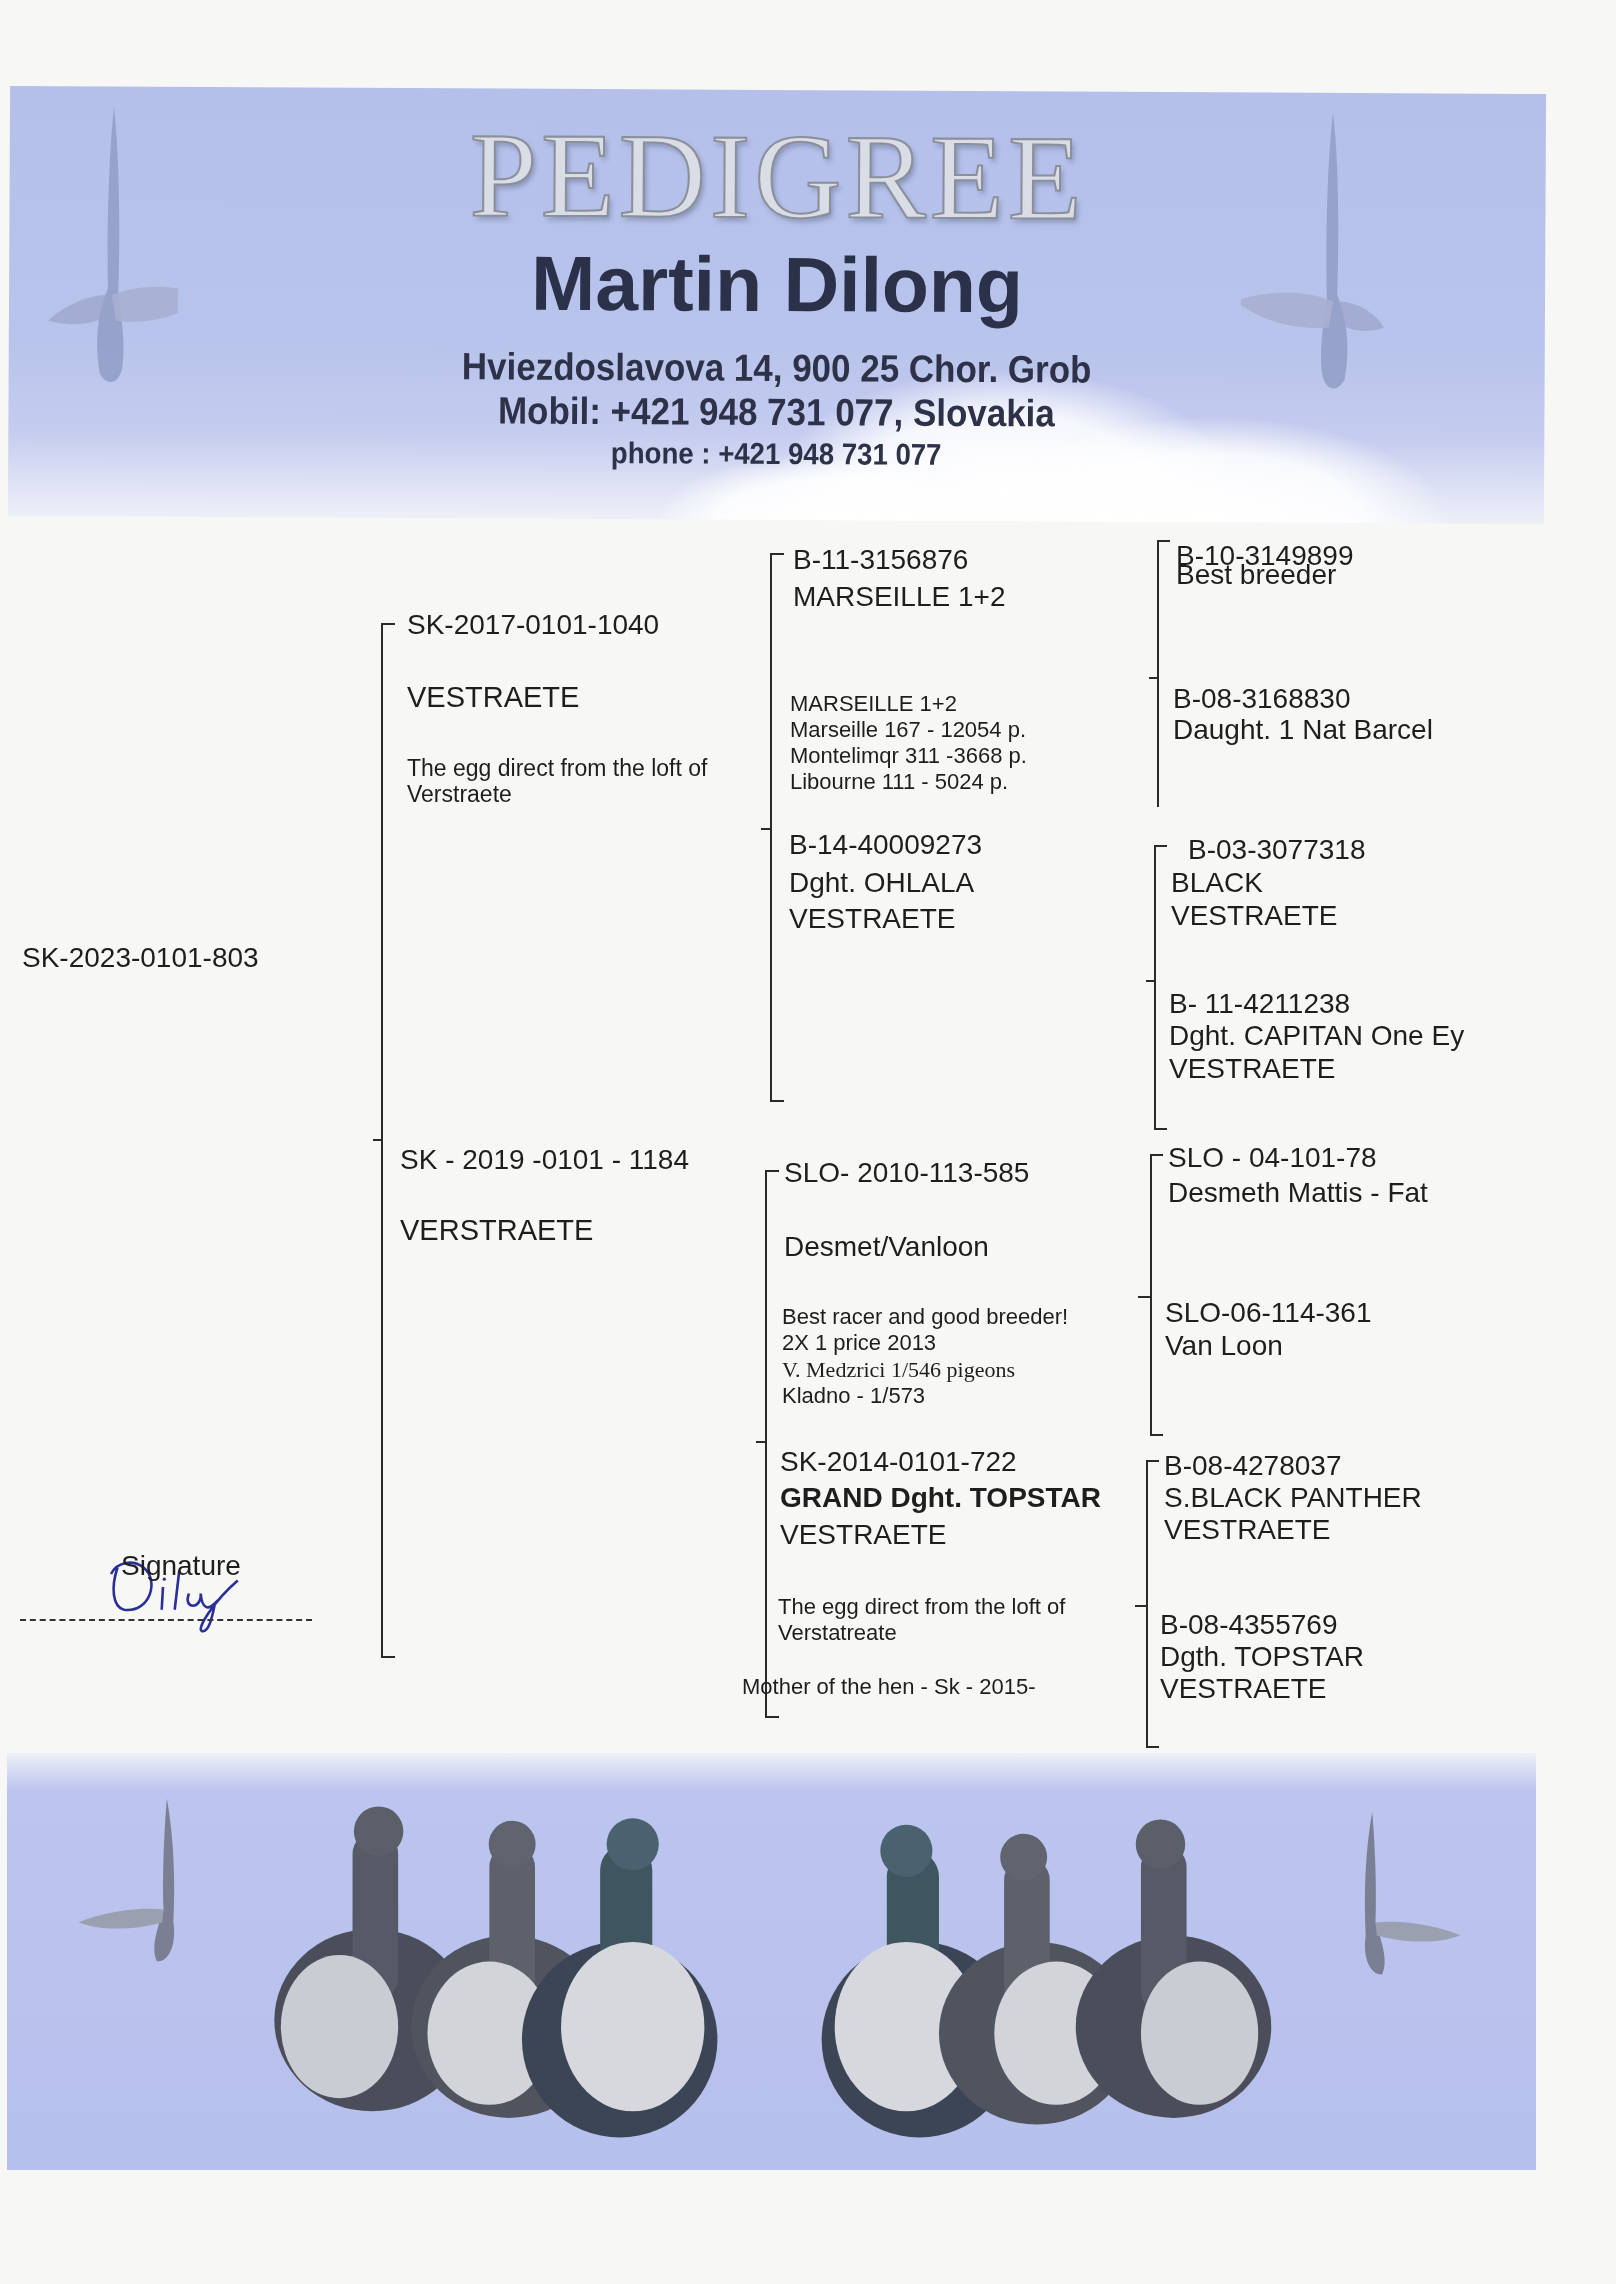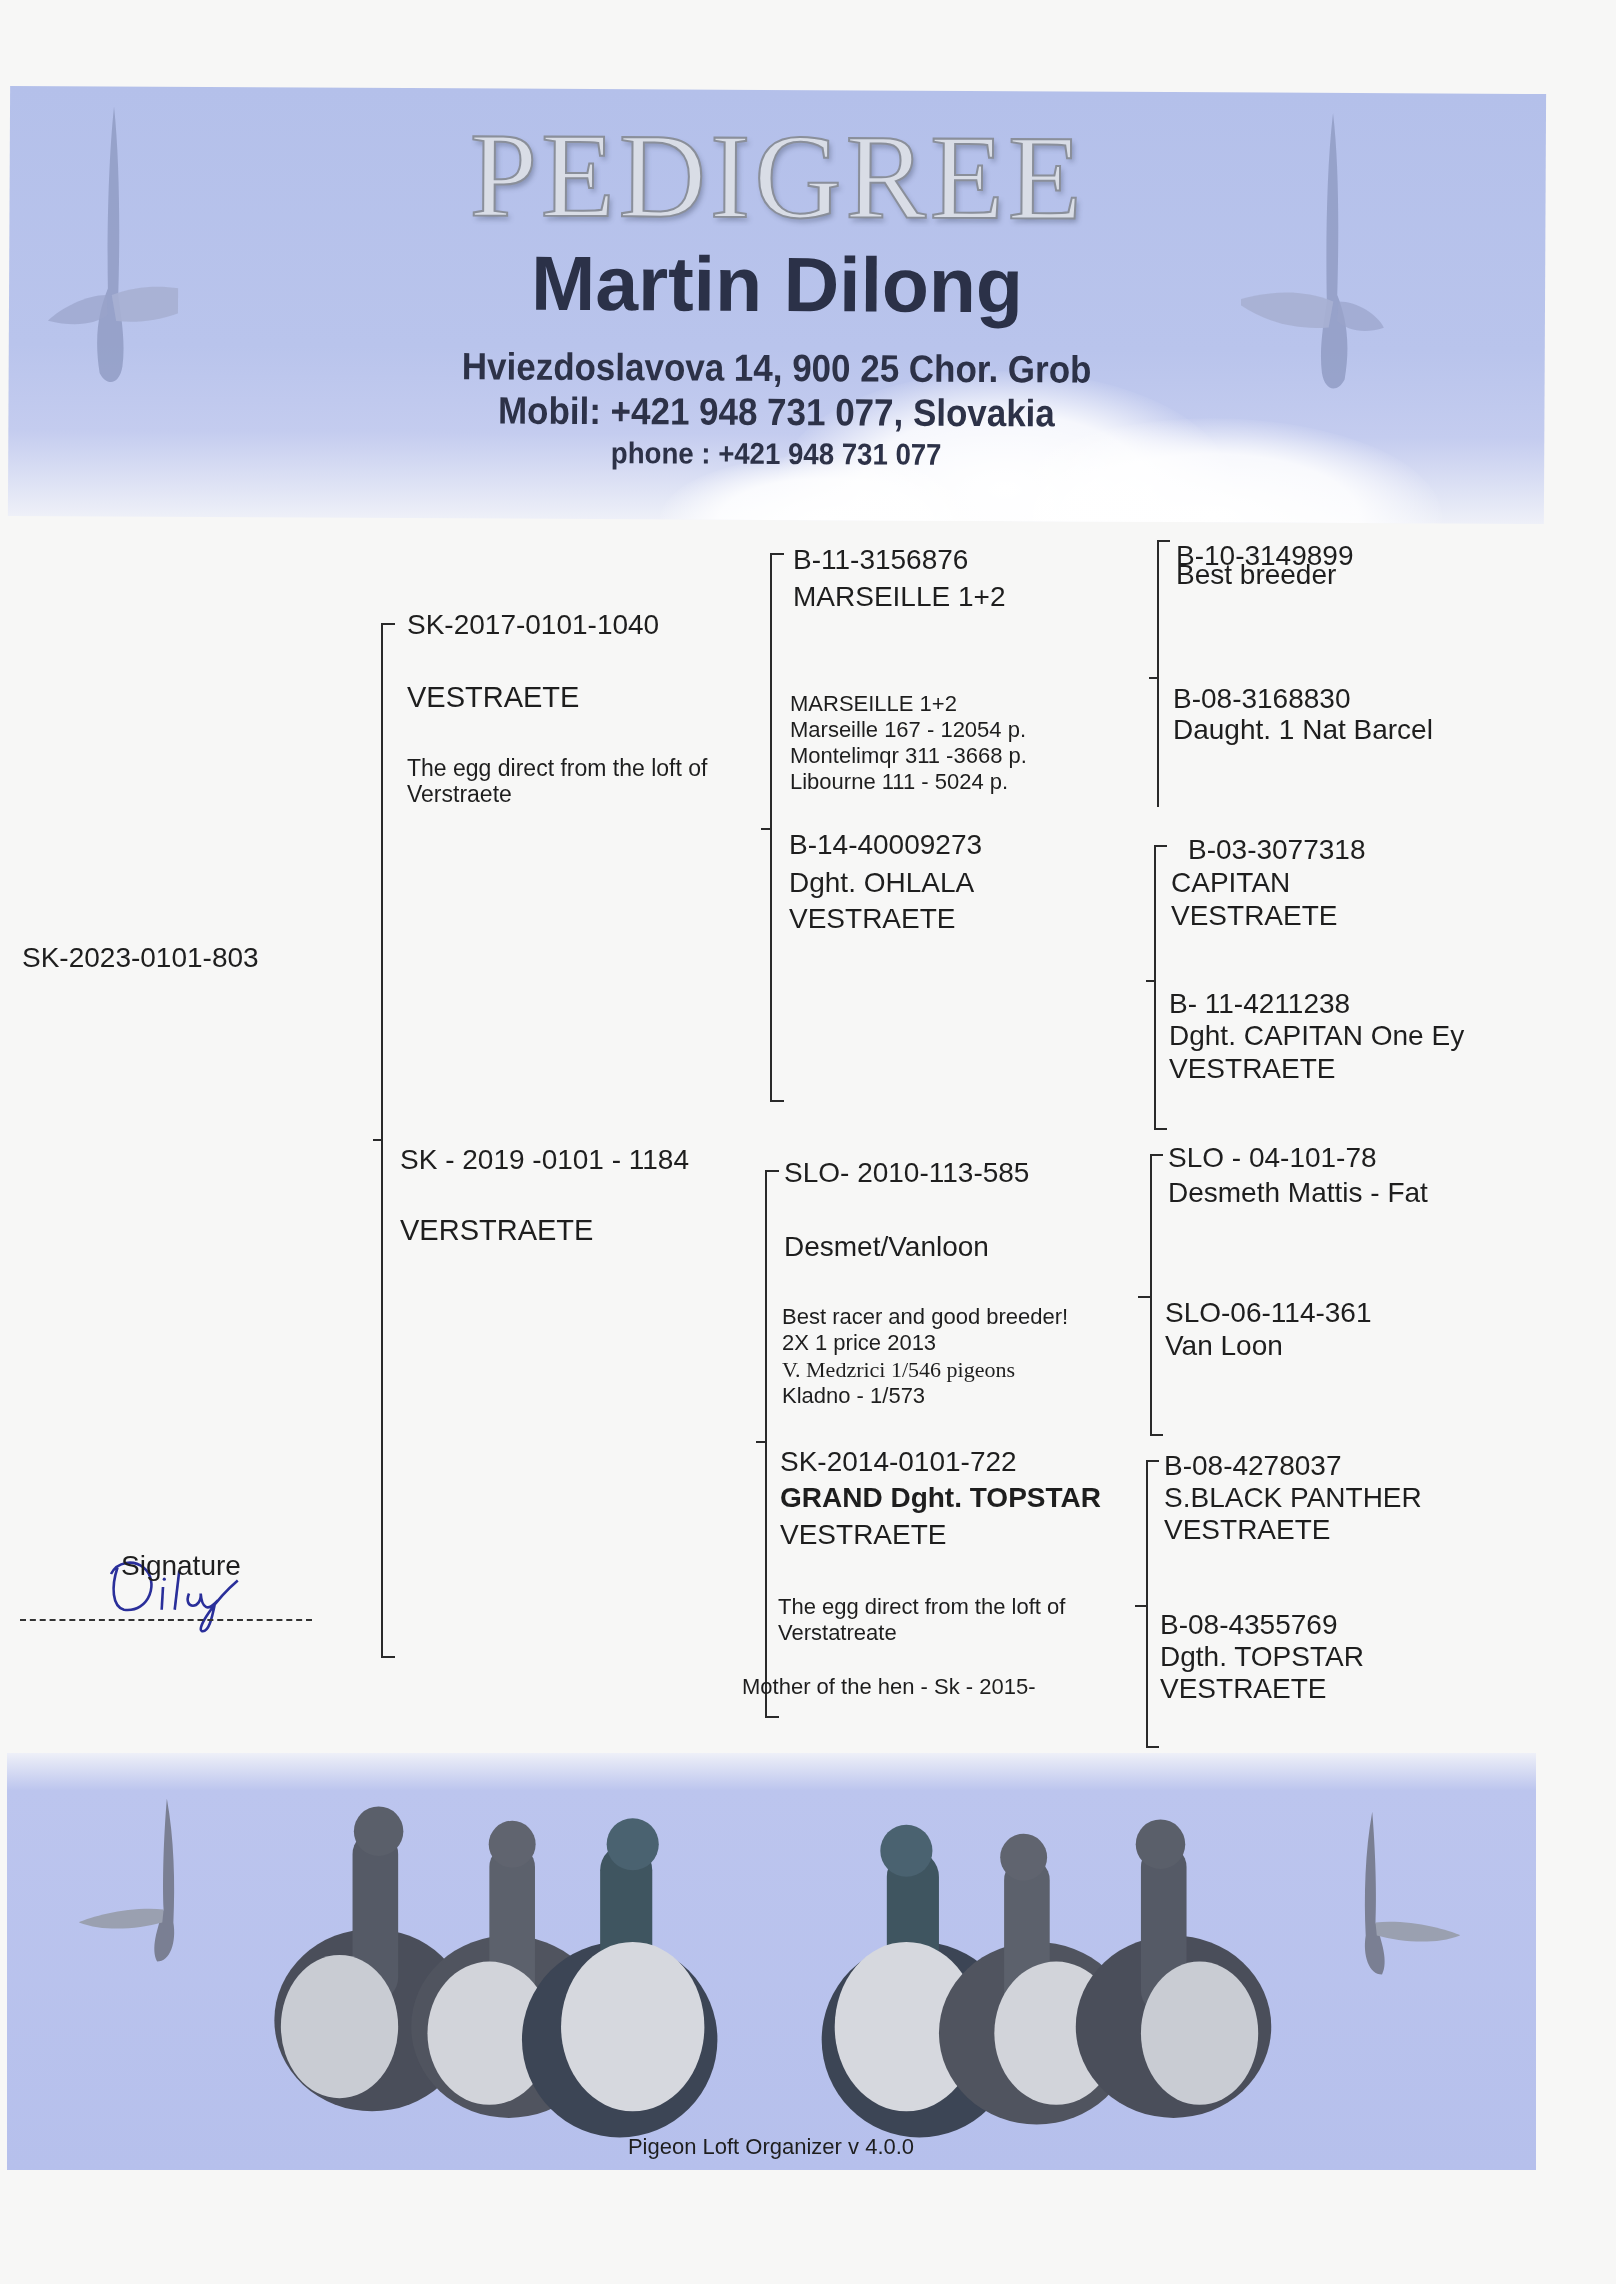--- a/index.html
+++ b/index.html
@@ -172,21 +172,21 @@
   <div>
     <div class="txt ring" style="left:1176px;top:527px;margin-top:13px;">B-10-3149899</div>
     <div class="txt ring-sm" style="left:1176px;top:559px;">Best breeder</div>
   </div>
   <div>
     <div class="txt ring" style="left:1173px;top:683px;">B-08-3168830</div>
     <div class="txt ring-sm" style="left:1173px;top:714px;">Daught. 1 Nat Barcel</div>
   </div>
   <div>
     <div class="txt ring" style="left:1171px;top:834px;margin-left:17px;">B-03-3077318</div>
-    <div class="txt ring-sm" style="left:1171px;top:867px;">CAPITAN</div>
+    <div class="txt ring-sm" style="left:1171px;top:867px;">BLACK</div>
     <div class="txt ring-sm" style="left:1171px;top:900px;">VESTRAETE</div>
   </div>
   <div>
     <div class="txt ring" style="left:1169px;top:988px;">B- 11-4211238</div>
     <div class="txt ring-sm" style="left:1169px;top:1020px;">Dght. CAPITAN One Ey</div>
     <div class="txt ring-sm" style="left:1169px;top:1053px;">VESTRAETE</div>
   </div>
   <div>
     <div class="txt ring" style="left:1168px;top:1142px;">SLO - 04-101-78</div>
     <div class="txt ring-sm" style="left:1168px;top:1177px;">Desmeth Mattis - Fat</div>
@@ -255,15 +255,14 @@
       <ellipse cx="1580" cy="430" rx="150" ry="140" fill="#50545f"></ellipse>
       <rect x="1530" y="160" width="70" height="250" rx="35" fill="#5c616c"></rect>
       <circle cx="1560" cy="160" r="36" fill="#60646f"></circle>
       <ellipse cx="1610" cy="430" rx="95" ry="110" fill="#d2d4da"></ellipse>
       <ellipse cx="1790" cy="420" rx="150" ry="140" fill="#4a4e5a"></ellipse>
       <rect x="1740" y="140" width="70" height="260" rx="35" fill="#555a66"></rect>
       <circle cx="1770" cy="140" r="38" fill="#5a5f6a"></circle>
       <ellipse cx="1830" cy="430" rx="90" ry="110" fill="#c9ccd3"></ellipse>
     </g>
   </svg>
-  <div class="abs footer-text">Pigeon Loft Organizer v 4.0.0</div>
 </div>
 
 
 </body></html>

